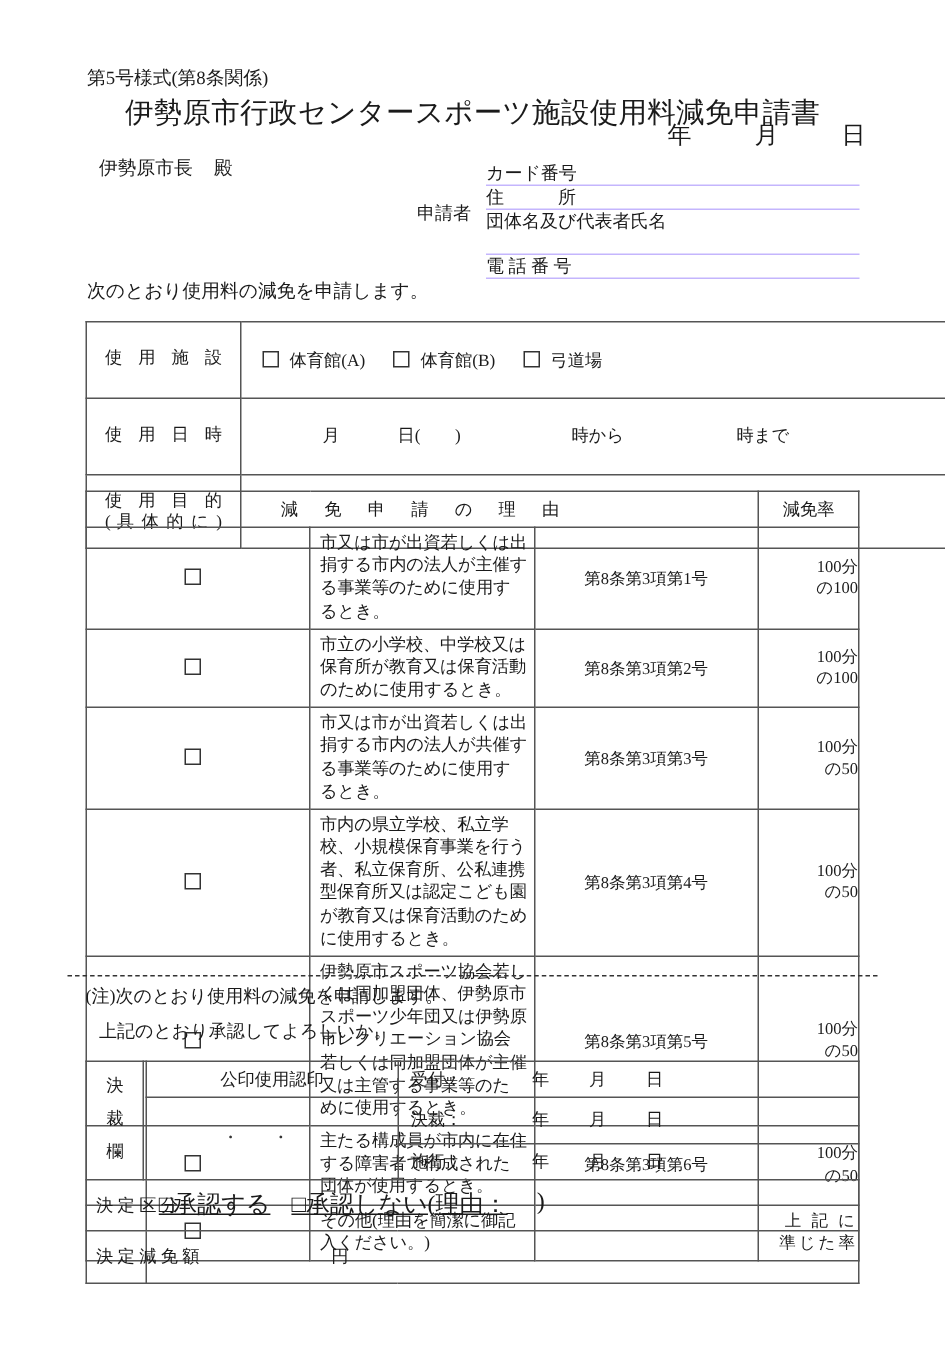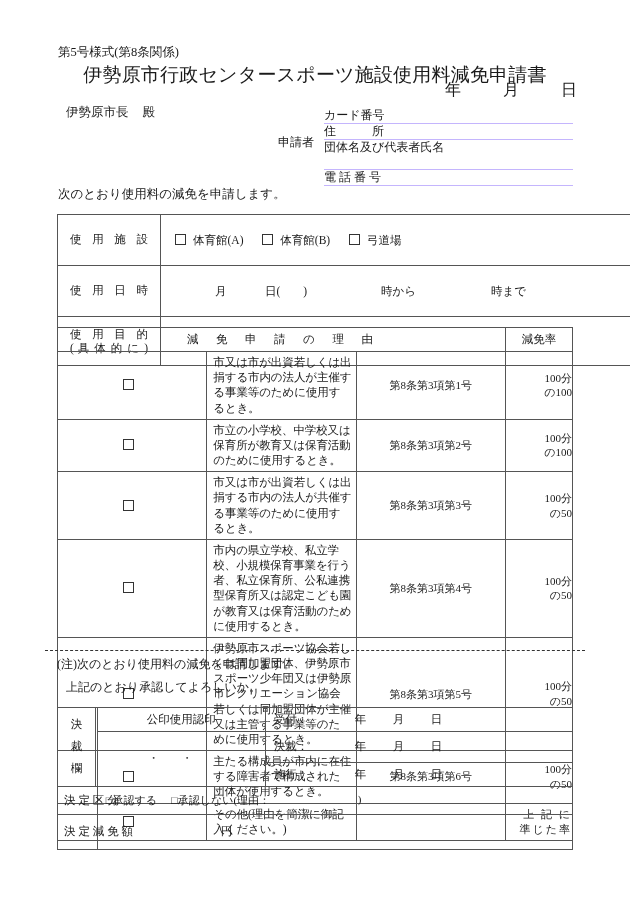--- a/index.html
+++ b/index.html
@@ -290,24 +290,25 @@
   .dec-date .d { display: inline-block; width: 38px; text-align: right; }
 
   .dec-lbl {
     width: 90px;
     text-align: center;
     font-size: 11.5px;
     padding: 6px 6px !important;
     white-space: nowrap;
   }
   .dec-kbn {
-    font-size: 11px;
+    font-size: 16px;
     padding: 6px 8px !important;
     white-space: nowrap;
     position: relative;
+    text-decoration: underline;
   }
   .dec-kbn .opt2 { margin-left: 14px; }
   .dec-kbn .paren-close { position: absolute; left: 260px; }
   .dec-amount {
     font-size: 11.5px;
     padding: 6px 8px !important;
     height: 22px;
   }
   .dec-amount .yen {
     display: inline-block;

